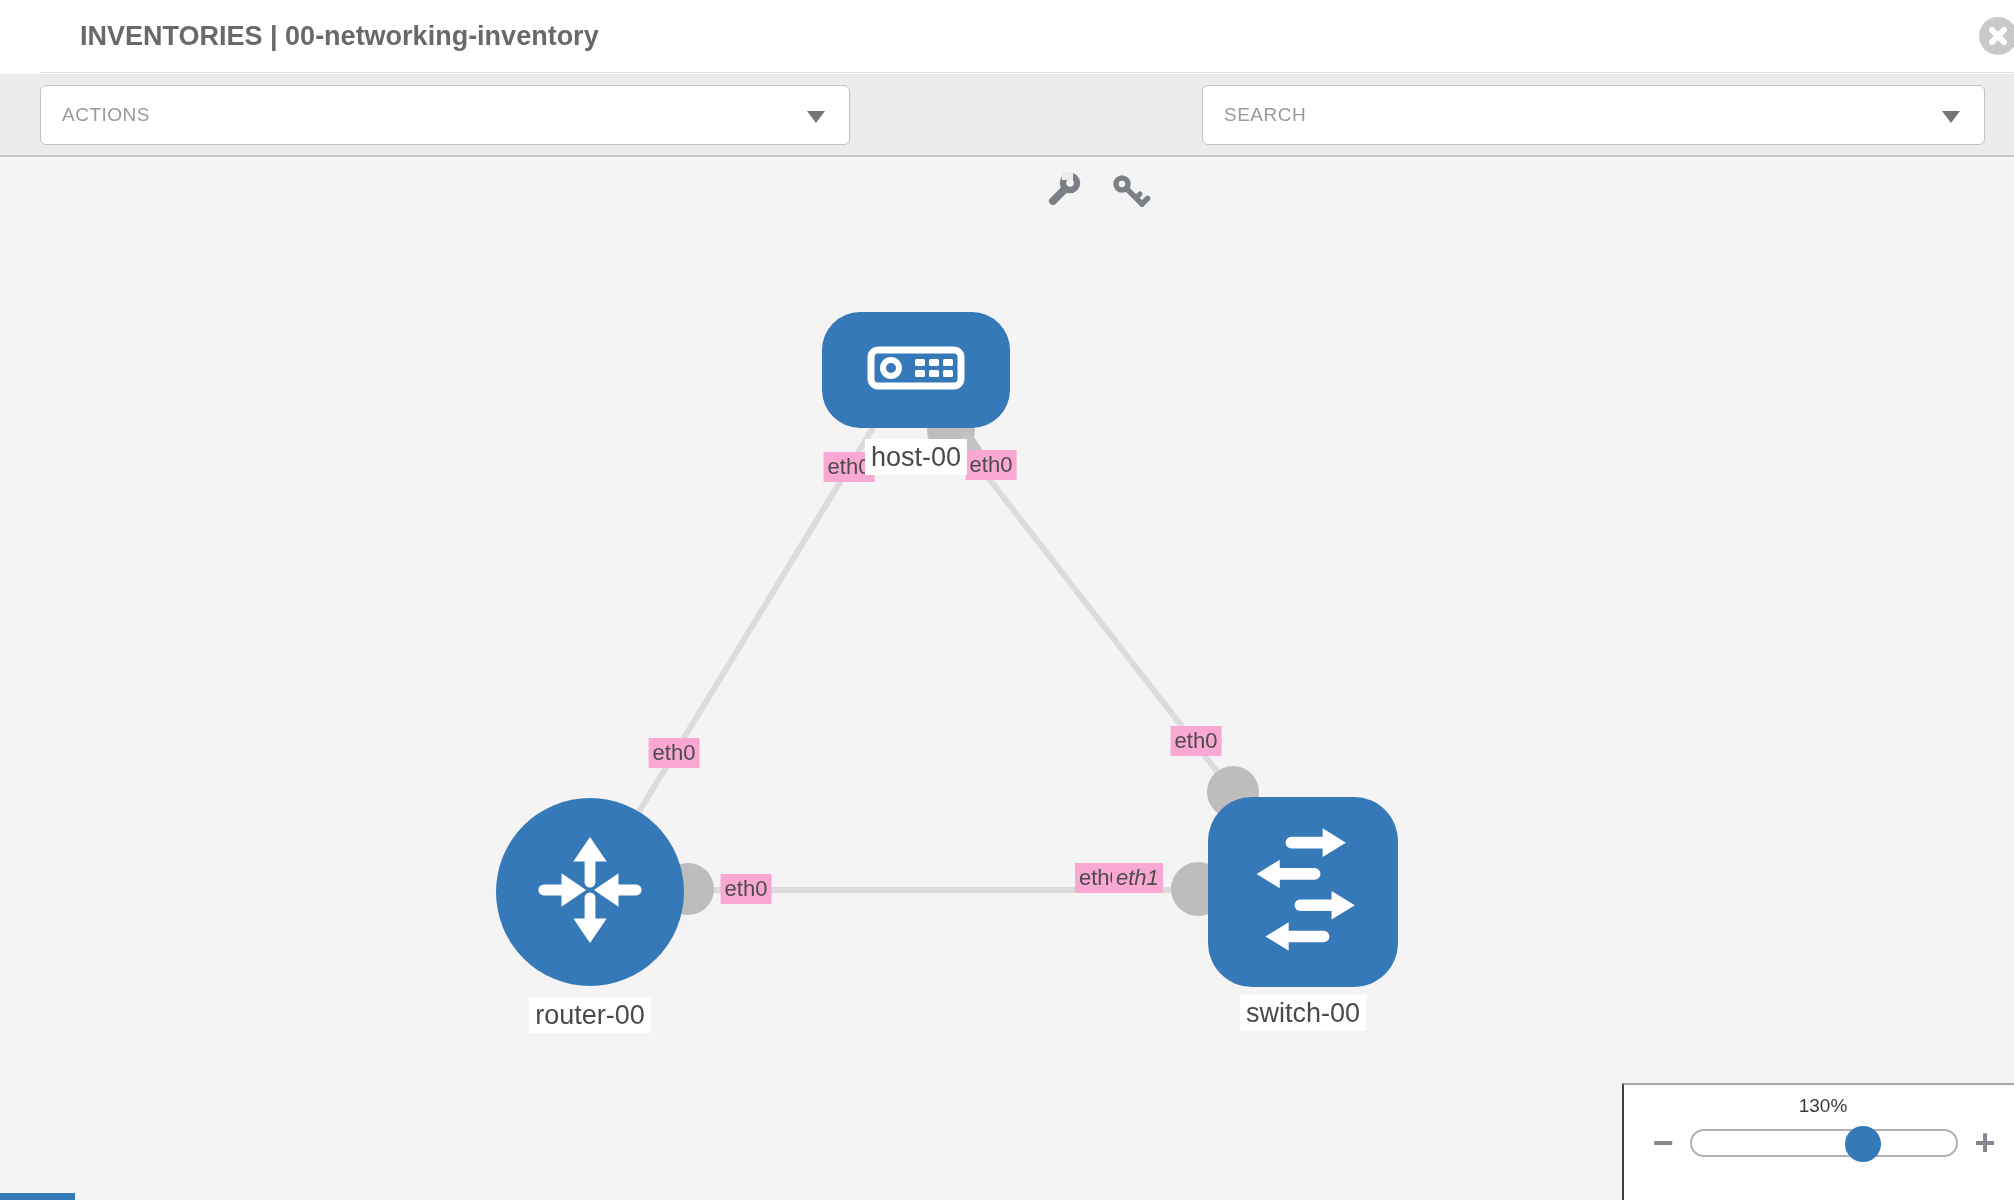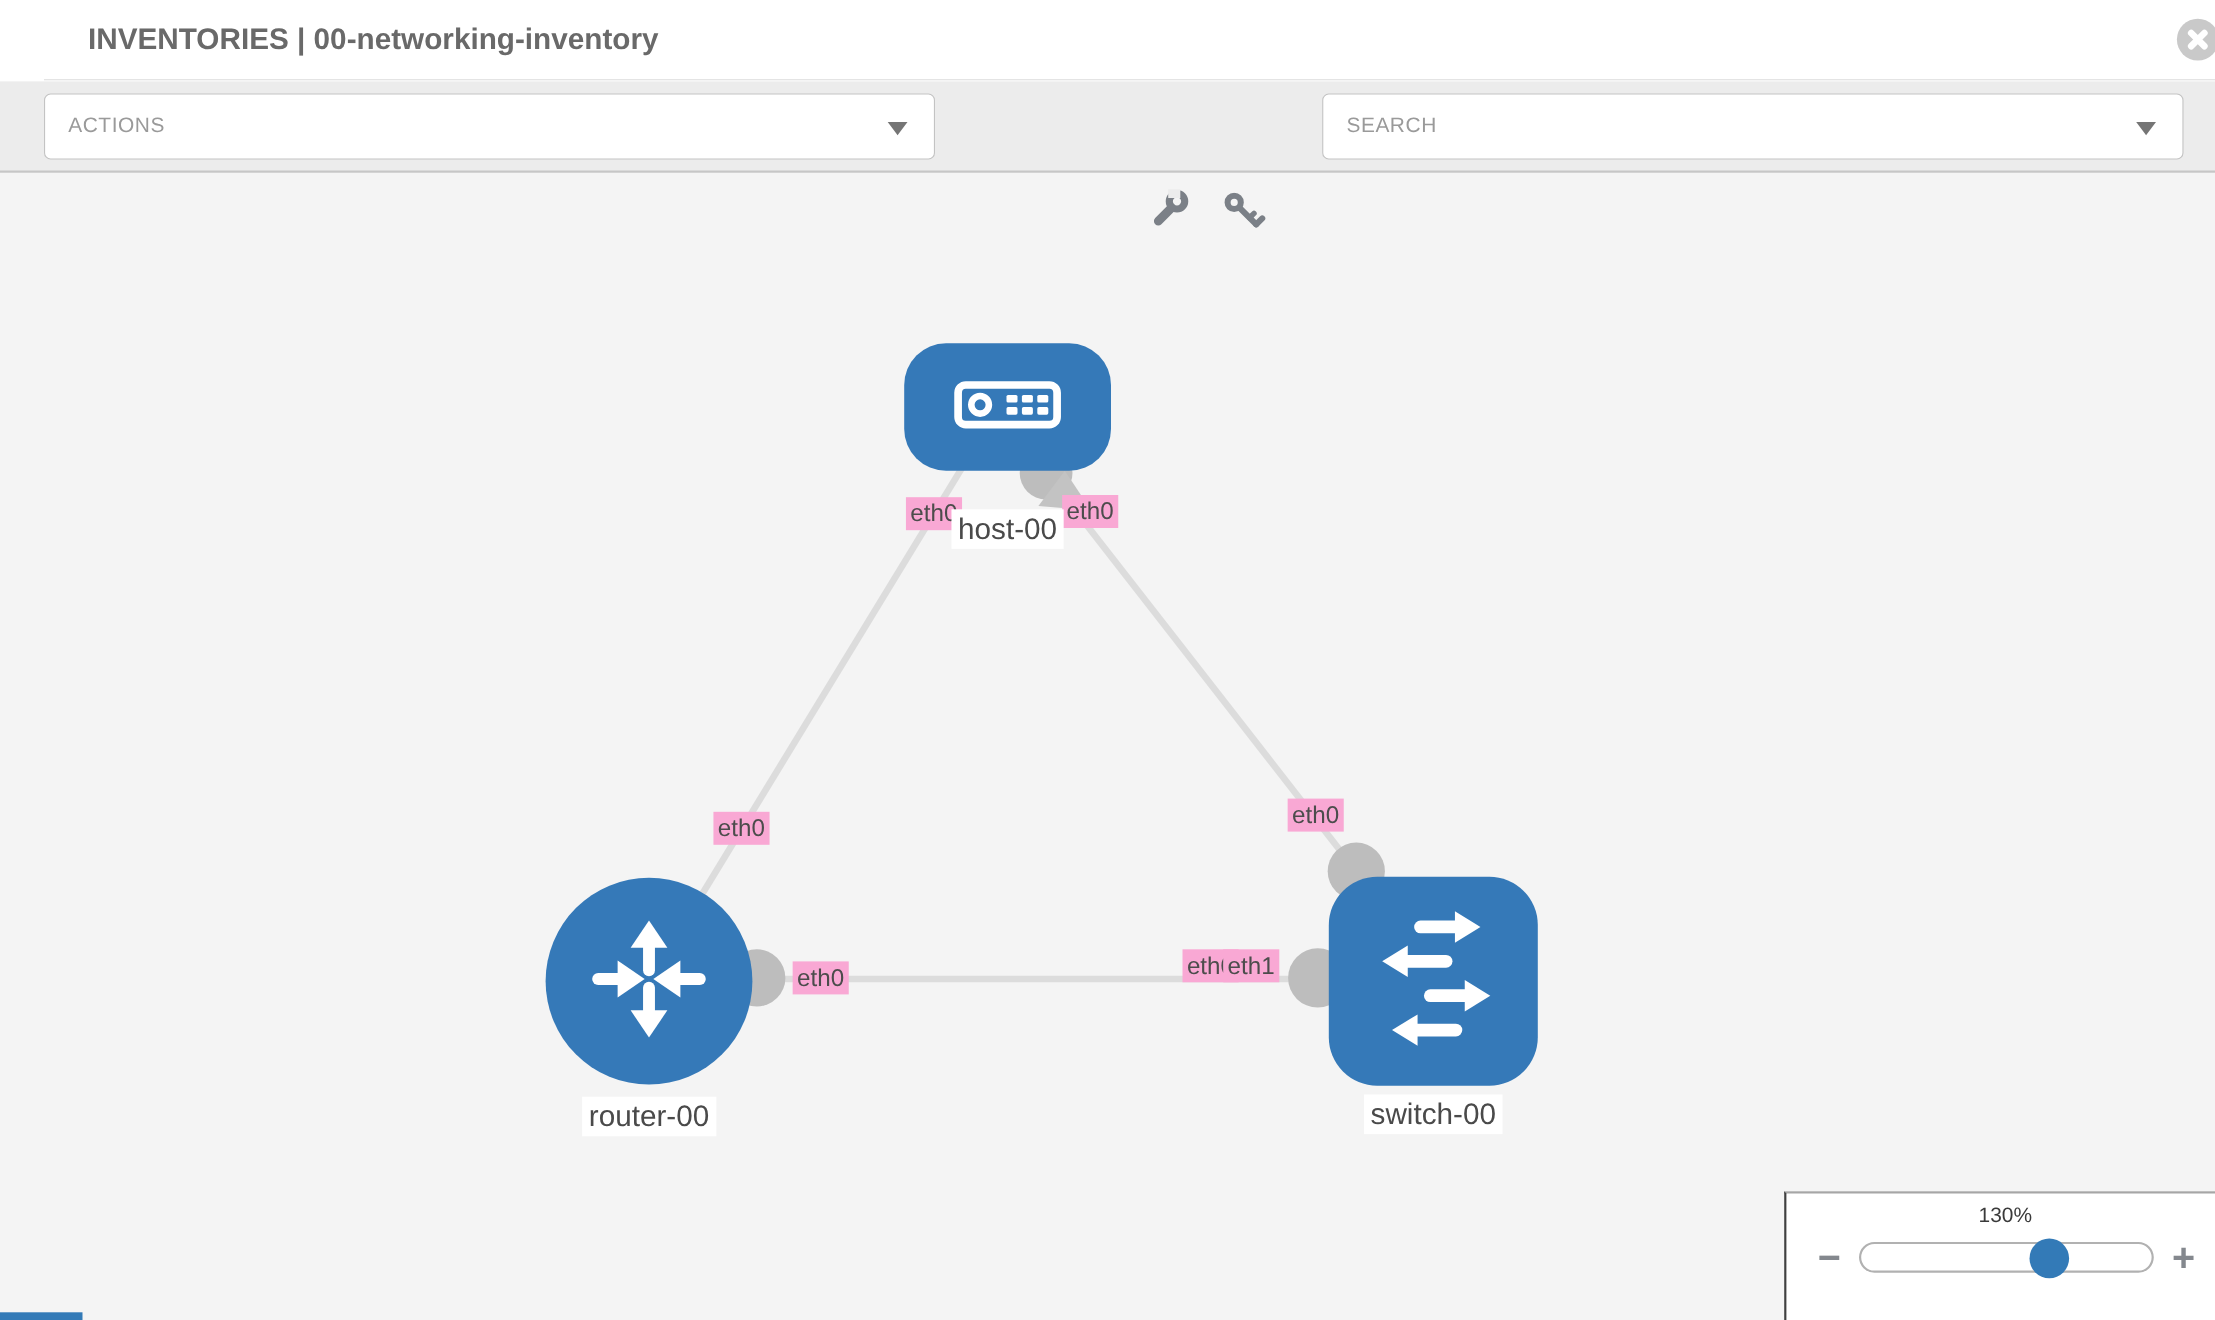--- a/index.html
+++ b/index.html
@@ -170,23 +170,23 @@
     </svg>
   </span>
 </div>
 
 <span class="iface-label" style="left:849px; top:452px;">eth0</span>
 <span class="iface-label" style="left:991px; top:450px;">eth0</span>
 <span class="iface-label" style="left:674px; top:738px;">eth0</span>
 <span class="iface-label" style="left:1196px; top:726px;">eth0</span>
 <span class="iface-label" style="left:746px; top:874px;">eth0</span>
 <span class="iface-label raw" style="left:1075px; top:863px;">eth0</span>
-<span class="iface-label raw" style="left:1112px; top:863px;">eth1</span>
-
-<span class="node-label" style="left:916px; top:439px;margin-top:24px;">host-00</span>
+<span class="iface-label raw" style="left:1112px; top:863px;font-style:italic;">eth1</span>
+
+<span class="node-label" style="left:916px; top:439px;">host-00</span>
 <span class="node-label" style="left:590px; top:997px;">router-00</span>
 <span class="node-label" style="left:1303px; top:995px;">switch-00</span>
 
 <div class="zoom-panel">
   <span class="zoom-value">130%</span>
   <button class="zoom-btn zoom-out">
     <span>−</span>
   </button>
   <div class="zoom-track"></div>
   <div class="zoom-thumb"></div>

